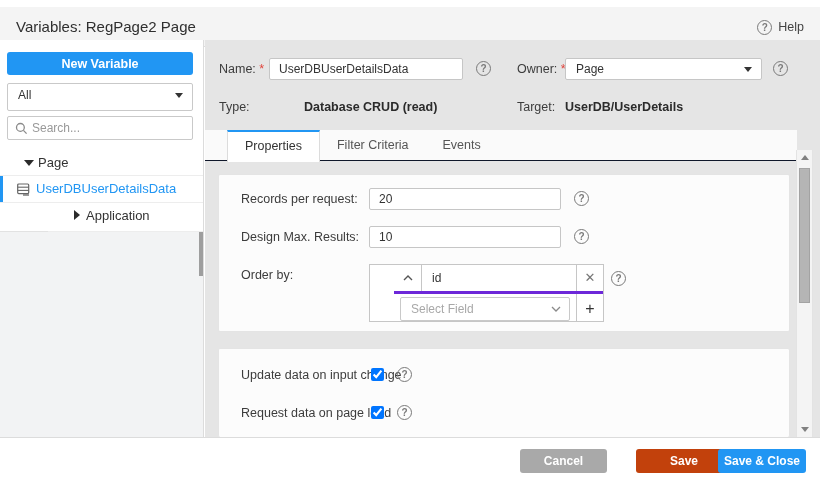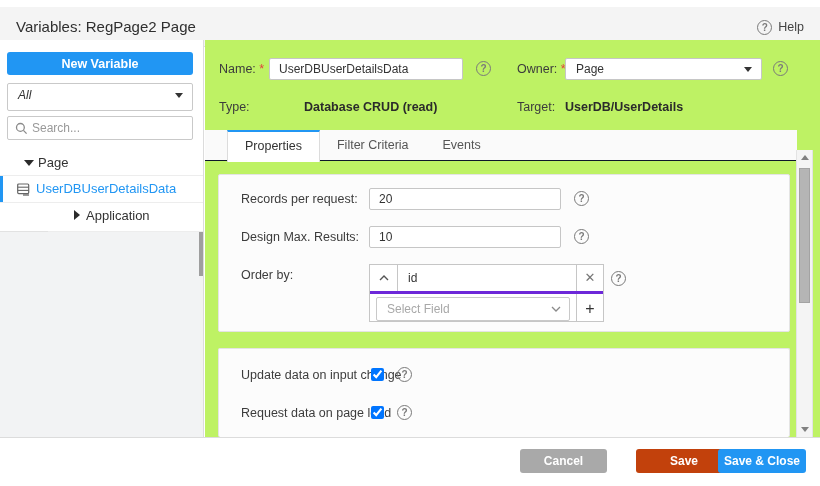--- a/index.html
+++ b/index.html
@@ -25,21 +25,21 @@
   .sidebar { position:absolute; top:40px; left:0; width:204px; height:397px;
              background:#fff; border-right:1px solid #dcdcdc; }
   .sidebar-gray { position:absolute; left:0; right:0; top:191px; bottom:0;
                   background:#f2f3f4; border-top:1px solid #e2e2e2; }
   .btn-newvar { position:absolute; left:7px; top:12px; width:186px; height:23px;
                 border:none; border-radius:3px; color:#fff; font-weight:bold;
                 font-size:12.5px; cursor:pointer;
                 font-family:"Liberation Sans",sans-serif; }
   .all-select { position:absolute; left:7px; top:43px; width:186px; height:28px;
                 background:#fff; border:1px solid #c9c9c9; border-radius:2px;
-                cursor:pointer;font-style:italic; }
+                cursor:pointer; }
   .all-select .val { position:absolute; left:10px; top:0; line-height:22px; color:#333; }
   .caret-down { position:absolute; right:9px; top:9px; width:0; height:0;
                 border-left:4px solid transparent; border-right:4px solid transparent;
                 border-top:5px solid #333; }
   .searchbox { position:absolute; left:7px; top:76px; width:186px; height:24px;
                background:#fff; border:1px solid #c9c9c9; border-radius:2px; }
   .searchbox svg { position:absolute; left:7px; top:5px; }
   .searchbox input { position:absolute; left:24px; top:1px; width:155px; height:20px;
                      border:none; outline:none; font-size:12px; color:#555;
                      font-family:"Liberation Sans",sans-serif; background:transparent; }
@@ -54,21 +54,21 @@
              border-top:6px solid #2b2b2b; }
   .tw.closed { top:7px; left:26px; border-top:5px solid transparent;
                border-bottom:5px solid transparent; border-left:6px solid #2b2b2b; }
   .tree-row.sel { height:27px; }
   .tree-row.sel .selbar { position:absolute; left:0; top:0; bottom:0; width:3px; }
   .tree-row.sel .lbl { left:36px; font-weight:500; }
   .tree-row.sel svg { position:absolute; left:17px; top:7px; }
   .side-scroll-thumb { position:absolute; right:0; top:192px; width:4px; height:44px;
                        background:#9e9e9e; }
   
-  .main { position:absolute; top:40px; left:205px; right:0; height:397px; background:#bef264; }
+  .main { position:absolute; top:40px; left:205px; right:0; height:397px; background:#e5e5e5; }
   .flabel { position:absolute; top:18px; line-height:22px; font-size:12.5px; color:#3c3c3c; }
   .req { color:#e0443c; }
   .tinput { position:absolute; height:22px; border:1px solid #c6c6c6; border-radius:2px;
             padding:0 9px; font-size:12px; color:#333; background:#fff;
             font-family:"Liberation Sans",sans-serif; outline:none; }
   .sel-widget { position:absolute; height:22px; border:1px solid #c6c6c6; border-radius:2px;
                 background:#fff; cursor:pointer; }
   .sel-widget .val { position:absolute; left:10px; top:0; line-height:20px; color:#333; }
   .row2lbl { position:absolute; top:60px; line-height:15px; font-size:12.5px; color:#3c3c3c; }
   .row2val { position:absolute; top:60px; line-height:15px; font-size:12.5px;
@@ -82,21 +82,21 @@
          color:#555; cursor:pointer; }
   .tab.active { background:#fff; border-top:2px solid; border-left:1px solid #dcdcdc;
                 border-right:1px solid #dcdcdc; line-height:28px; color:#333;
                 height:32px; }
   
   .gbox { position:absolute; left:13px; width:572px; background:#fcfcfc;
           border:1px solid #e4e4e4; border-radius:2px; }
   .gbox .glabel { position:absolute; left:22px; font-size:12.5px; color:#3c3c3c; }
   
   .orderby { position:absolute; left:150px; top:89px; width:235px;
-             border:1px solid #c6c6c6; background:#fff; }
+             border:1px solid #c6c6c6; background:#fff;padding-left:24px; }
   .ob-row1 { display:flex; height:26px; }
   .ob-sort { width:28px; border-right:1px solid #c6c6c6; display:flex;
              align-items:center; justify-content:center; cursor:pointer; }
   .ob-field { flex:1; line-height:26px; padding-left:10px; font-size:12px; color:#333; }
   .ob-x { width:27px; border-left:1px solid #c6c6c6; text-align:center;
           line-height:26px; color:#777; font-size:13px; cursor:pointer; }
   .ob-row2 { display:flex; height:30px; border-top:3px solid #6d28d9; }
   .ob-selcell { flex:1; position:relative; }
   .ob-select { position:absolute; left:6px; top:3px; right:6px; height:24px;
                border:1px solid #c9c9c9; border-radius:2px; background:#fff; cursor:pointer; }

